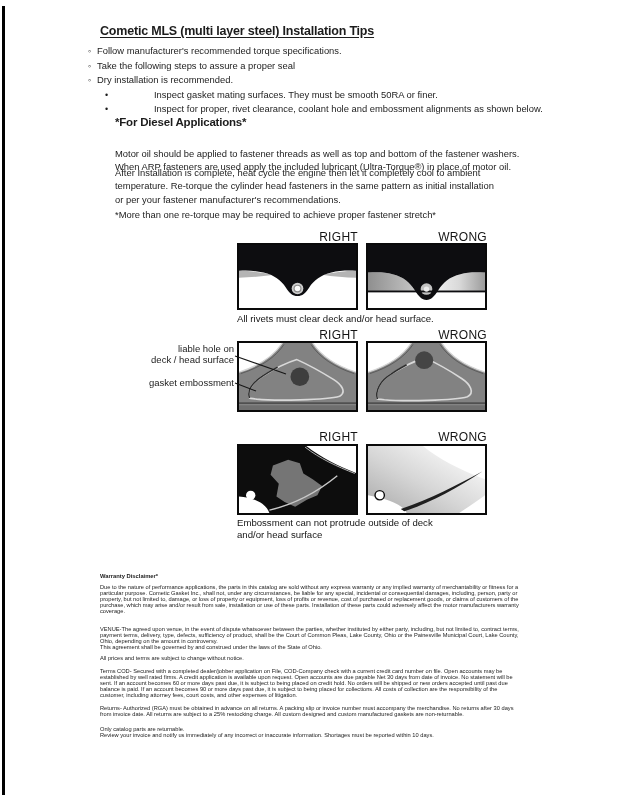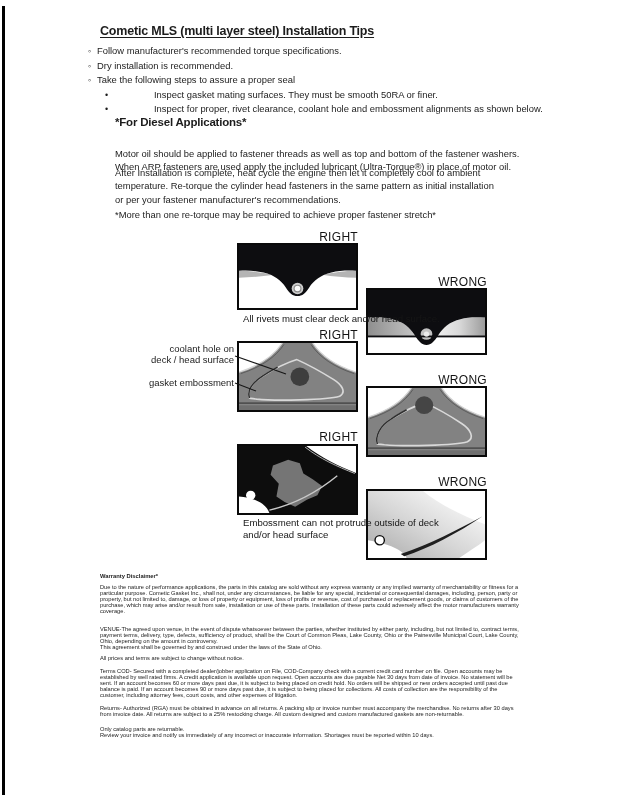--- a/index.html
+++ b/index.html
@@ -17,24 +17,24 @@
   .sub{padding-left:17px;gap:40px;}
   .dot-f::before{content:"\2022";font-size:9px;}
 
   .h2{position:absolute;left:115px;top:116px;font-size:11.5px;font-weight:bold;letter-spacing:-0.2px;}
   .body-p{position:absolute;left:115px;font-size:9.4px;line-height:13.4px;white-space:pre-line;}
   .p1{top:147px;} .p2{top:166px;} .note{top:208px;}
 
   .dlbl{position:absolute;width:121px;text-align:right;font-size:12px;letter-spacing:0.3px;color:#141414;}
   .panel{position:absolute;width:121px;border:2.5px solid #0a0a0a;box-sizing:border-box;background:#fff;}
   .r1{top:243px;height:67px;} .r2{top:341px;height:71px;} .r3{top:444px;height:71px;}
-  .colL{left:237px;} .colR{left:366px;margin-top:45px;}
+  .colL{left:237px;} .colR{left:366px;}
   .panel svg{display:block;width:100%;height:100%;}
 
-  .cap{position:absolute;font-size:9.6px;line-height:11.5px;white-space:pre-line;color:#161616;margin-left:6px;}
+  .cap{position:absolute;font-size:9.6px;line-height:11.5px;white-space:pre-line;color:#161616;}
   .cap1{left:237px;top:313px;} .cap2{left:239px;top:416px;} .cap3{left:237px;top:517px;}
 
   .ann{position:absolute;left:103px;width:131px;text-align:right;font-size:9.5px;line-height:11.4px;white-space:pre-line;}
   .ann1{top:343px;} .ann2{top:377px;text-align:right;}
 
   .leaders{position:absolute;left:0;top:0;width:618px;height:800px;pointer-events:none;}
 
   .legal{position:absolute;left:100px;top:573px;width:422px;font-size:5.7px;line-height:6px;color:#222;}
   .legal .lh{font-size:5.8px;font-weight:bold;margin:0 0 5px 0;}
   .legal p{margin:0;white-space:pre-line;}
@@ -51,25 +51,25 @@
 
   <div class="title">Cometic MLS (multi layer steel) Installation Tips</div>
 
   <div class="bullets">
     <div class="b-row">
       <span class="marker dot-o"></span>
       <span>Follow manufacturer's recommended torque specifications.</span>
     </div>
     <div class="b-row">
       <span class="marker dot-o"></span>
-      <span>Dry installation is recommended.</span>
+      <span>Take the following steps to assure a proper seal</span>
     </div>
     <div class="b-row">
       <span class="marker dot-o"></span>
-      <span>Take the following steps to assure a proper seal</span>
+      <span>Dry installation is recommended.</span>
     </div>
     <div class="b-row sub">
       <span class="marker dot-f"></span>
       <span>Inspect gasket mating surfaces.  They must be smooth 50RA or finer.</span>
     </div>
     <div class="b-row sub">
       <span class="marker dot-f"></span>
       <span>Inspect for proper, rivet clearance, coolant hole and embossment alignments as shown below.</span>
     </div>
   </div>
@@ -114,21 +114,21 @@
       <circle cx="100" cy="77" r="10" fill="#c2c2c2"></circle>
       <rect x="0" y="79.5" width="200" height="3.2" fill="#0d0d10"></rect>
       <circle cx="100" cy="77" r="4.6" fill="#ececec"></circle>
     </svg>
   </div>
   <div class="cap cap1">All rivets must clear deck and/or head surface.</div>
 
   <div class="dlbl colL" style="top:328px;">RIGHT</div>
   <div class="dlbl colR" style="top:328px;">WRONG</div>
 
-  <div class="ann ann1">coolant hole on
+  <div class="ann ann1">liable hole on
 deck / head surface</div>
   <div class="ann ann2">gasket embossment</div>
 
   <div class="panel r2 colL">
     <svg viewBox="0 0 200 117" preserveAspectRatio="none">
       <rect x="0" y="0" width="200" height="117" fill="#828282"></rect>
       <path d="M0,0 H74 C60,22 34,40 0,51 Z" fill="#ffffff"></path>
       <path d="M200,0 H126 C140,22 166,40 200,51 Z" fill="#ffffff"></path>
       <path d="M74,0 C60,22 34,40 0,51" stroke="#d6d6d6" stroke-width="2.4" fill="none"></path>
       <path d="M126,0 C140,22 166,40 200,51" stroke="#d6d6d6" stroke-width="2.4" fill="none"></path>

